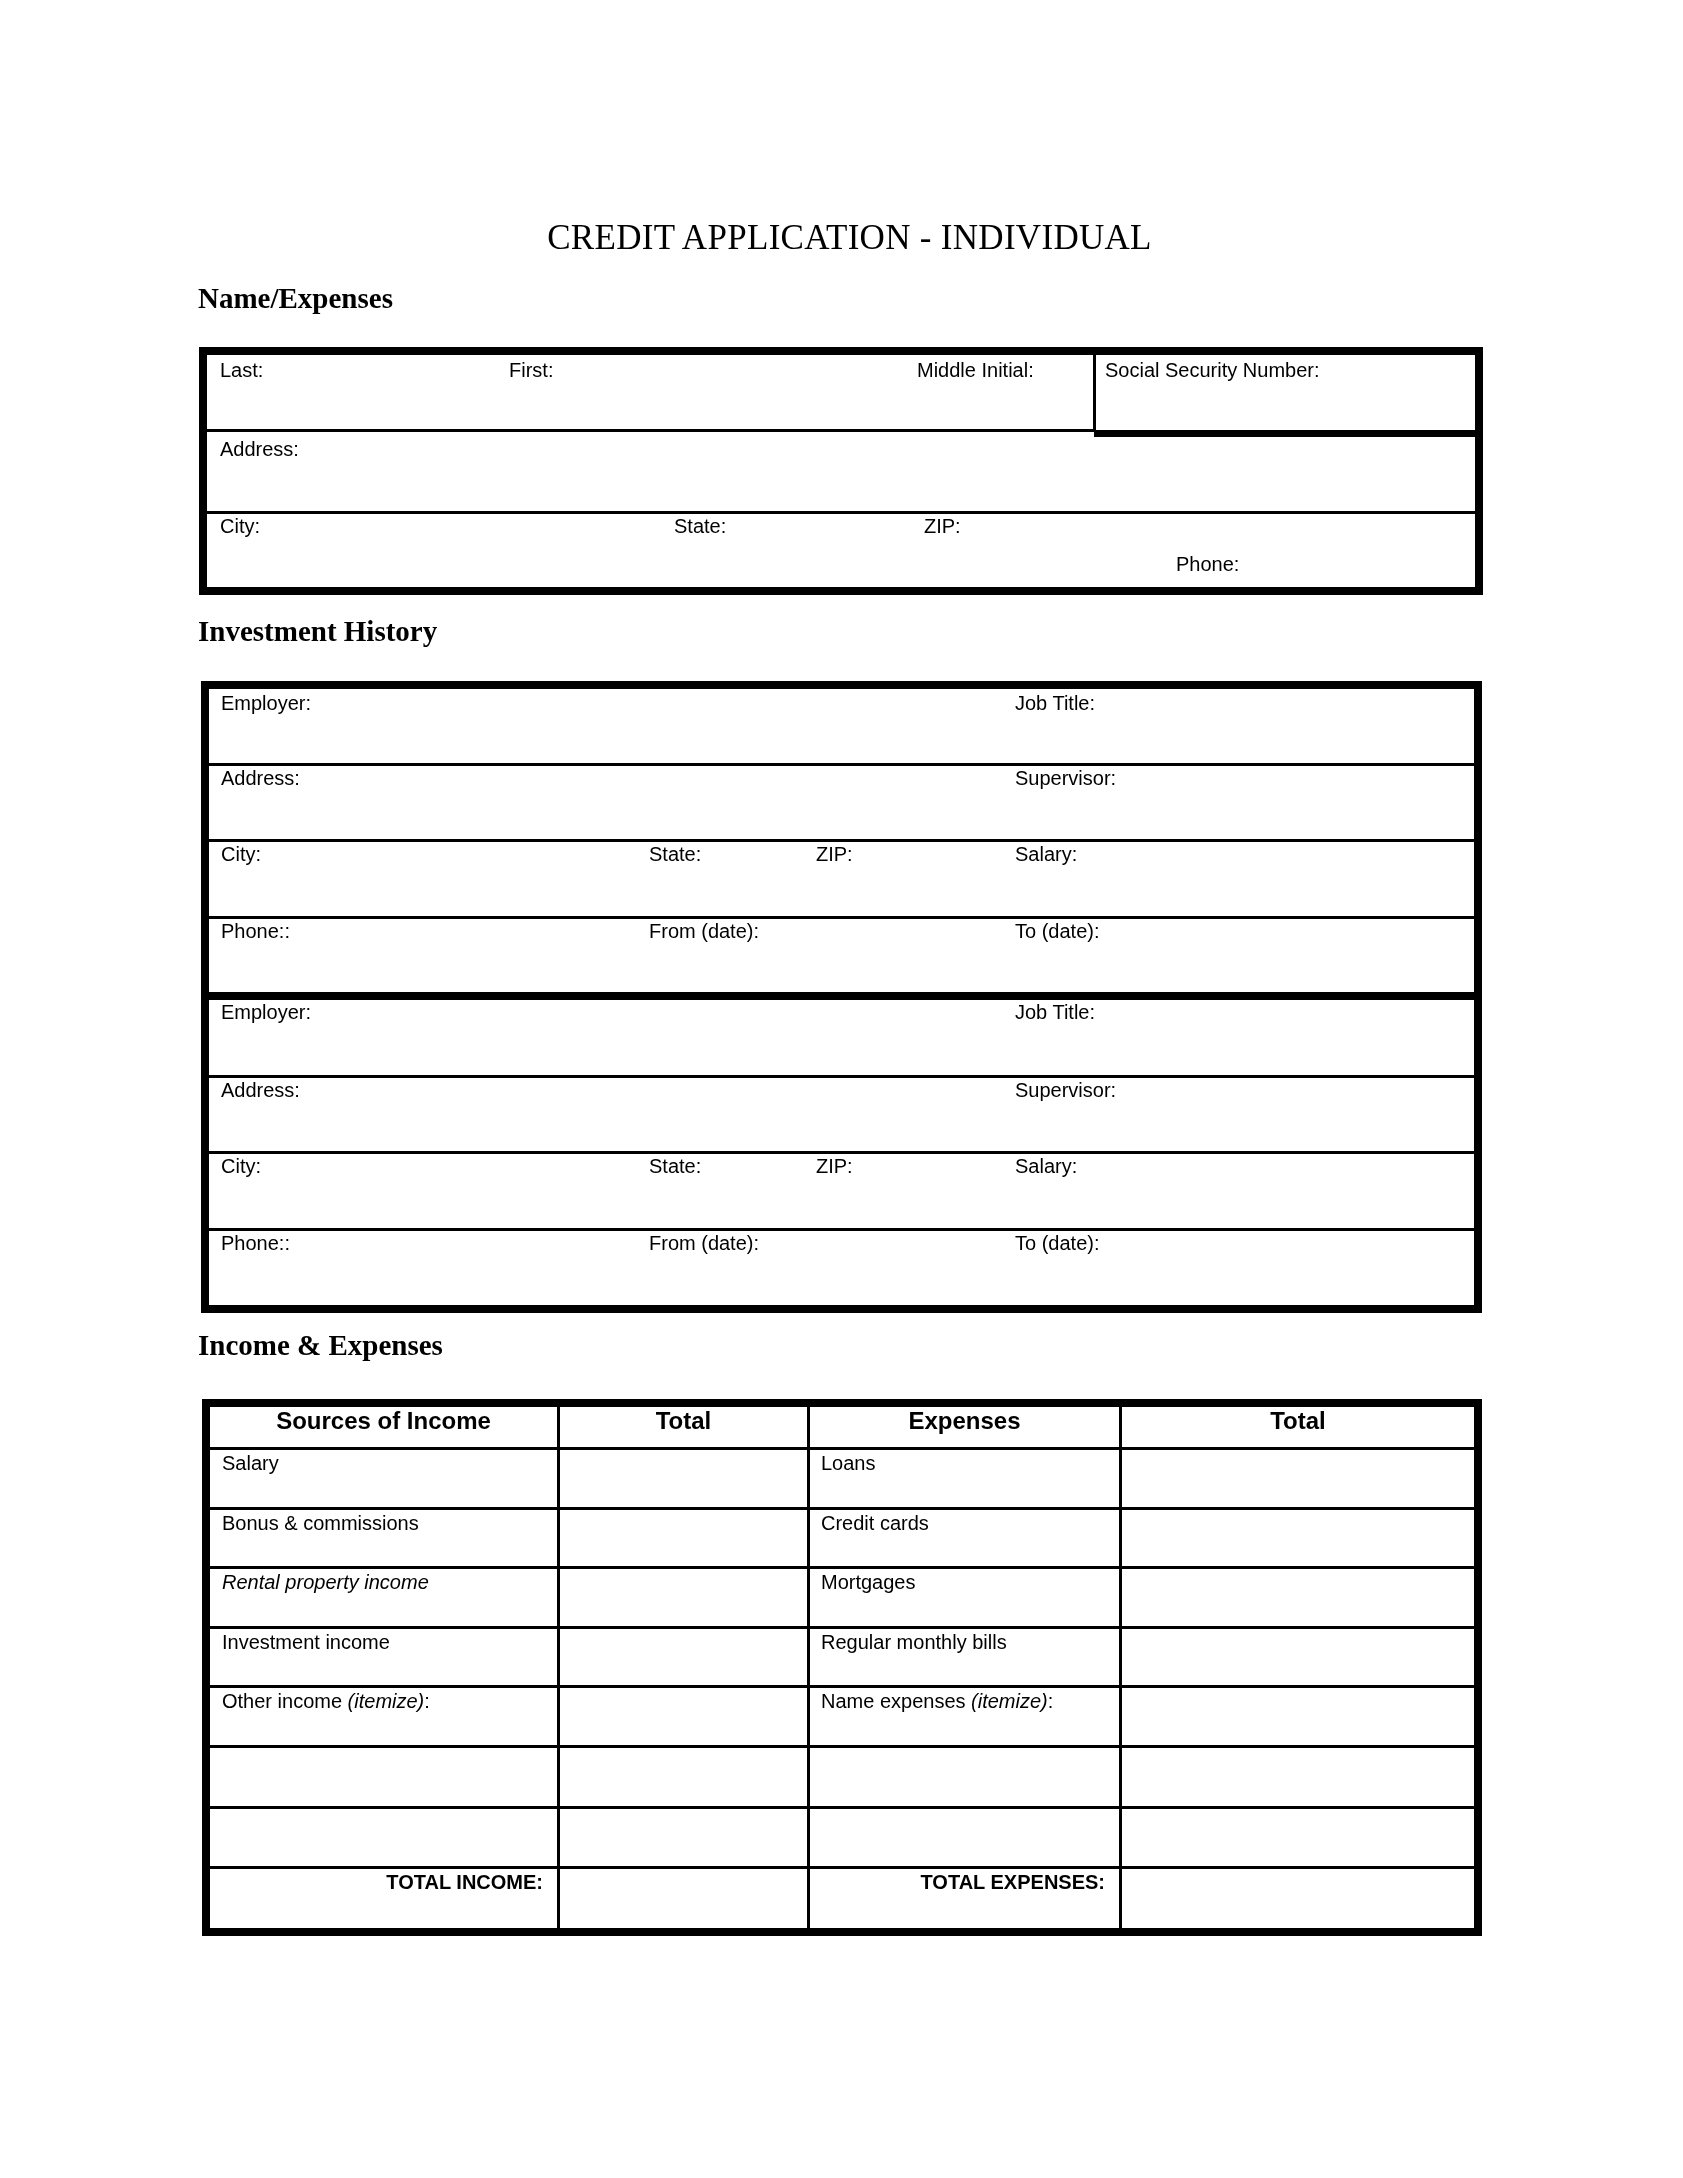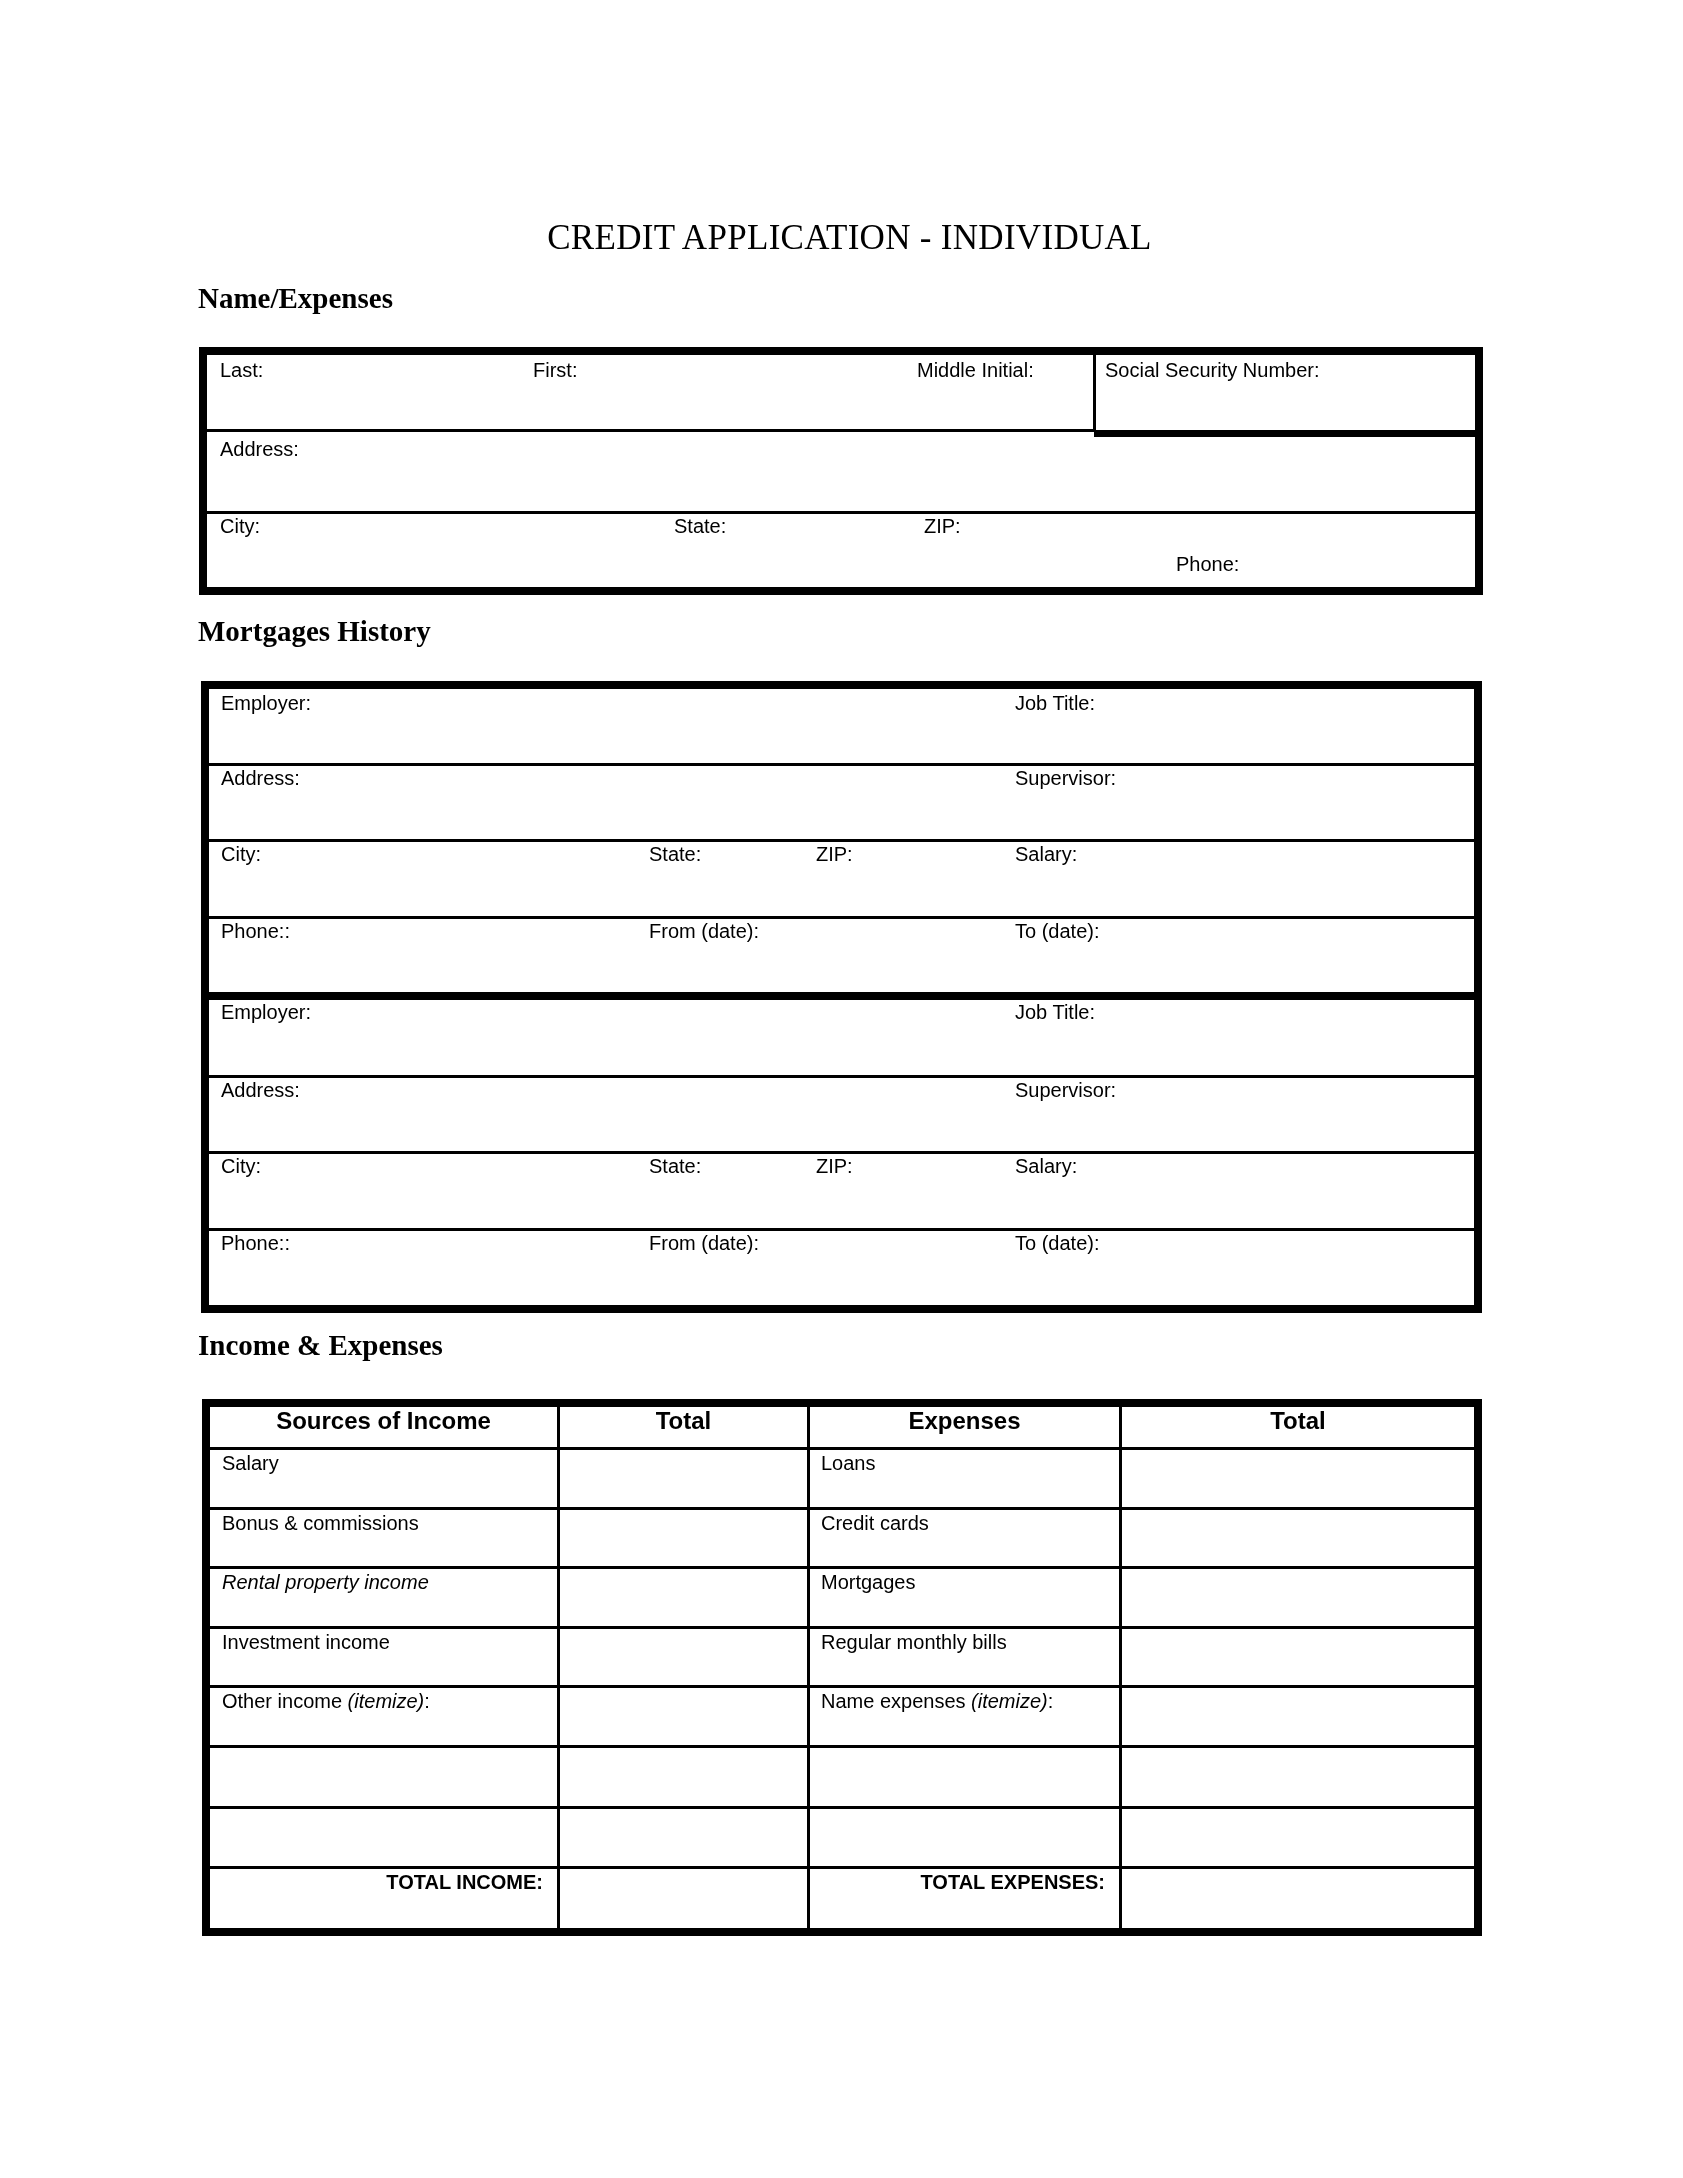--- a/index.html
+++ b/index.html
@@ -27,21 +27,21 @@
 
 <div class="hline" style="left:207px; top:429px; width:888px; height:3px;"></div>
 <div class="hline" style="left:1094px; top:430px; width:381px; height:7px;"></div>
 <div class="hline" style="left:207px; top:511px; width:1268px; height:3px;"></div>
 <div class="vline" style="left:1093px; top:355px; width:3px; height:76px;"></div>
 
 <div class="fld" style="left:207px; top:355px; width:297px; height:74px;">
   <span class="lbl" style="left:13px; top:3px;">Last:</span>
 </div>
 <div class="fld" style="left:504px; top:355px; width:396px; height:73px;">
-  <span class="lbl" style="left:29px; top:3px;">First:</span>
+  <span class="lbl" style="left:5px; top:3px;">First:</span>
 </div>
 <div class="fld" style="left:900px; top:355px; width:193px; height:73px;">
   <span class="lbl" style="left:17px; top:3px;">Middle Initial:</span>
 </div>
 <div class="fld" style="left:1096px; top:355px; width:379px; height:74px;">
   <span class="lbl" style="left:9px; top:3px;">Social Security Number:</span>
 </div>
 
 <div class="fld" style="left:207px; top:437px; width:1268px; height:74px;">
   <span class="lbl" style="left:13px; top:0px;">Address:</span>
@@ -53,21 +53,21 @@
 <div class="fld" style="left:662px; top:514px; width:248px; height:73px;">
   <span class="lbl" style="left:12px; top:0px;">State:</span>
 </div>
 <div class="fld" style="left:910px; top:514px; width:252px; height:73px;">
   <span class="lbl" style="left:14px; top:0px;">ZIP:</span>
 </div>
 <div class="fld" style="left:1162px; top:514px; width:313px; height:73px;">
   <span class="lbl" style="left:14px; top:0px;margin-top:38px;">Phone:</span>
 </div>
 
-<div class="abs h2" style="top:614px;">Mortgages History</div>
+<div class="abs h2" style="top:614px;">Investment History</div>
 
 <div class="abs box" style="left:201px; top:681px; width:1281px; height:632px;"></div>
 
 <div class="hline" style="left:209px; top:992px; width:1265px; height:8px;"></div>
 
 <div class="hline" style="left:209px; top:763px; width:1265px; height:3px;"></div>
 <div class="hline" style="left:209px; top:839px; width:1265px; height:3px;"></div>
 <div class="hline" style="left:209px; top:916px; width:1265px; height:3px;"></div>
 
 <div class="hline" style="left:209px; top:1075px; width:1265px; height:3px;"></div>

